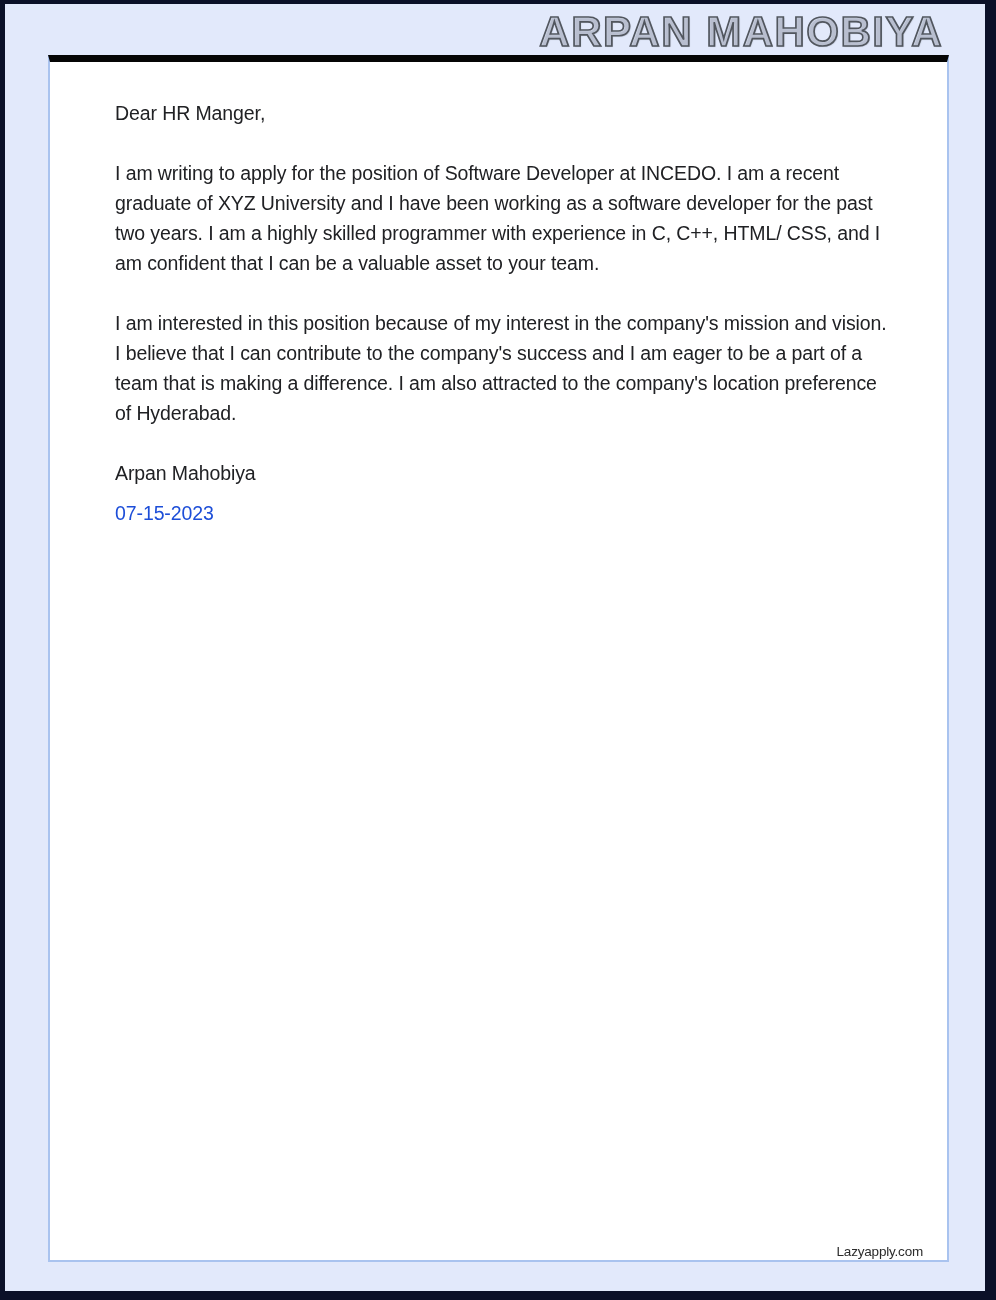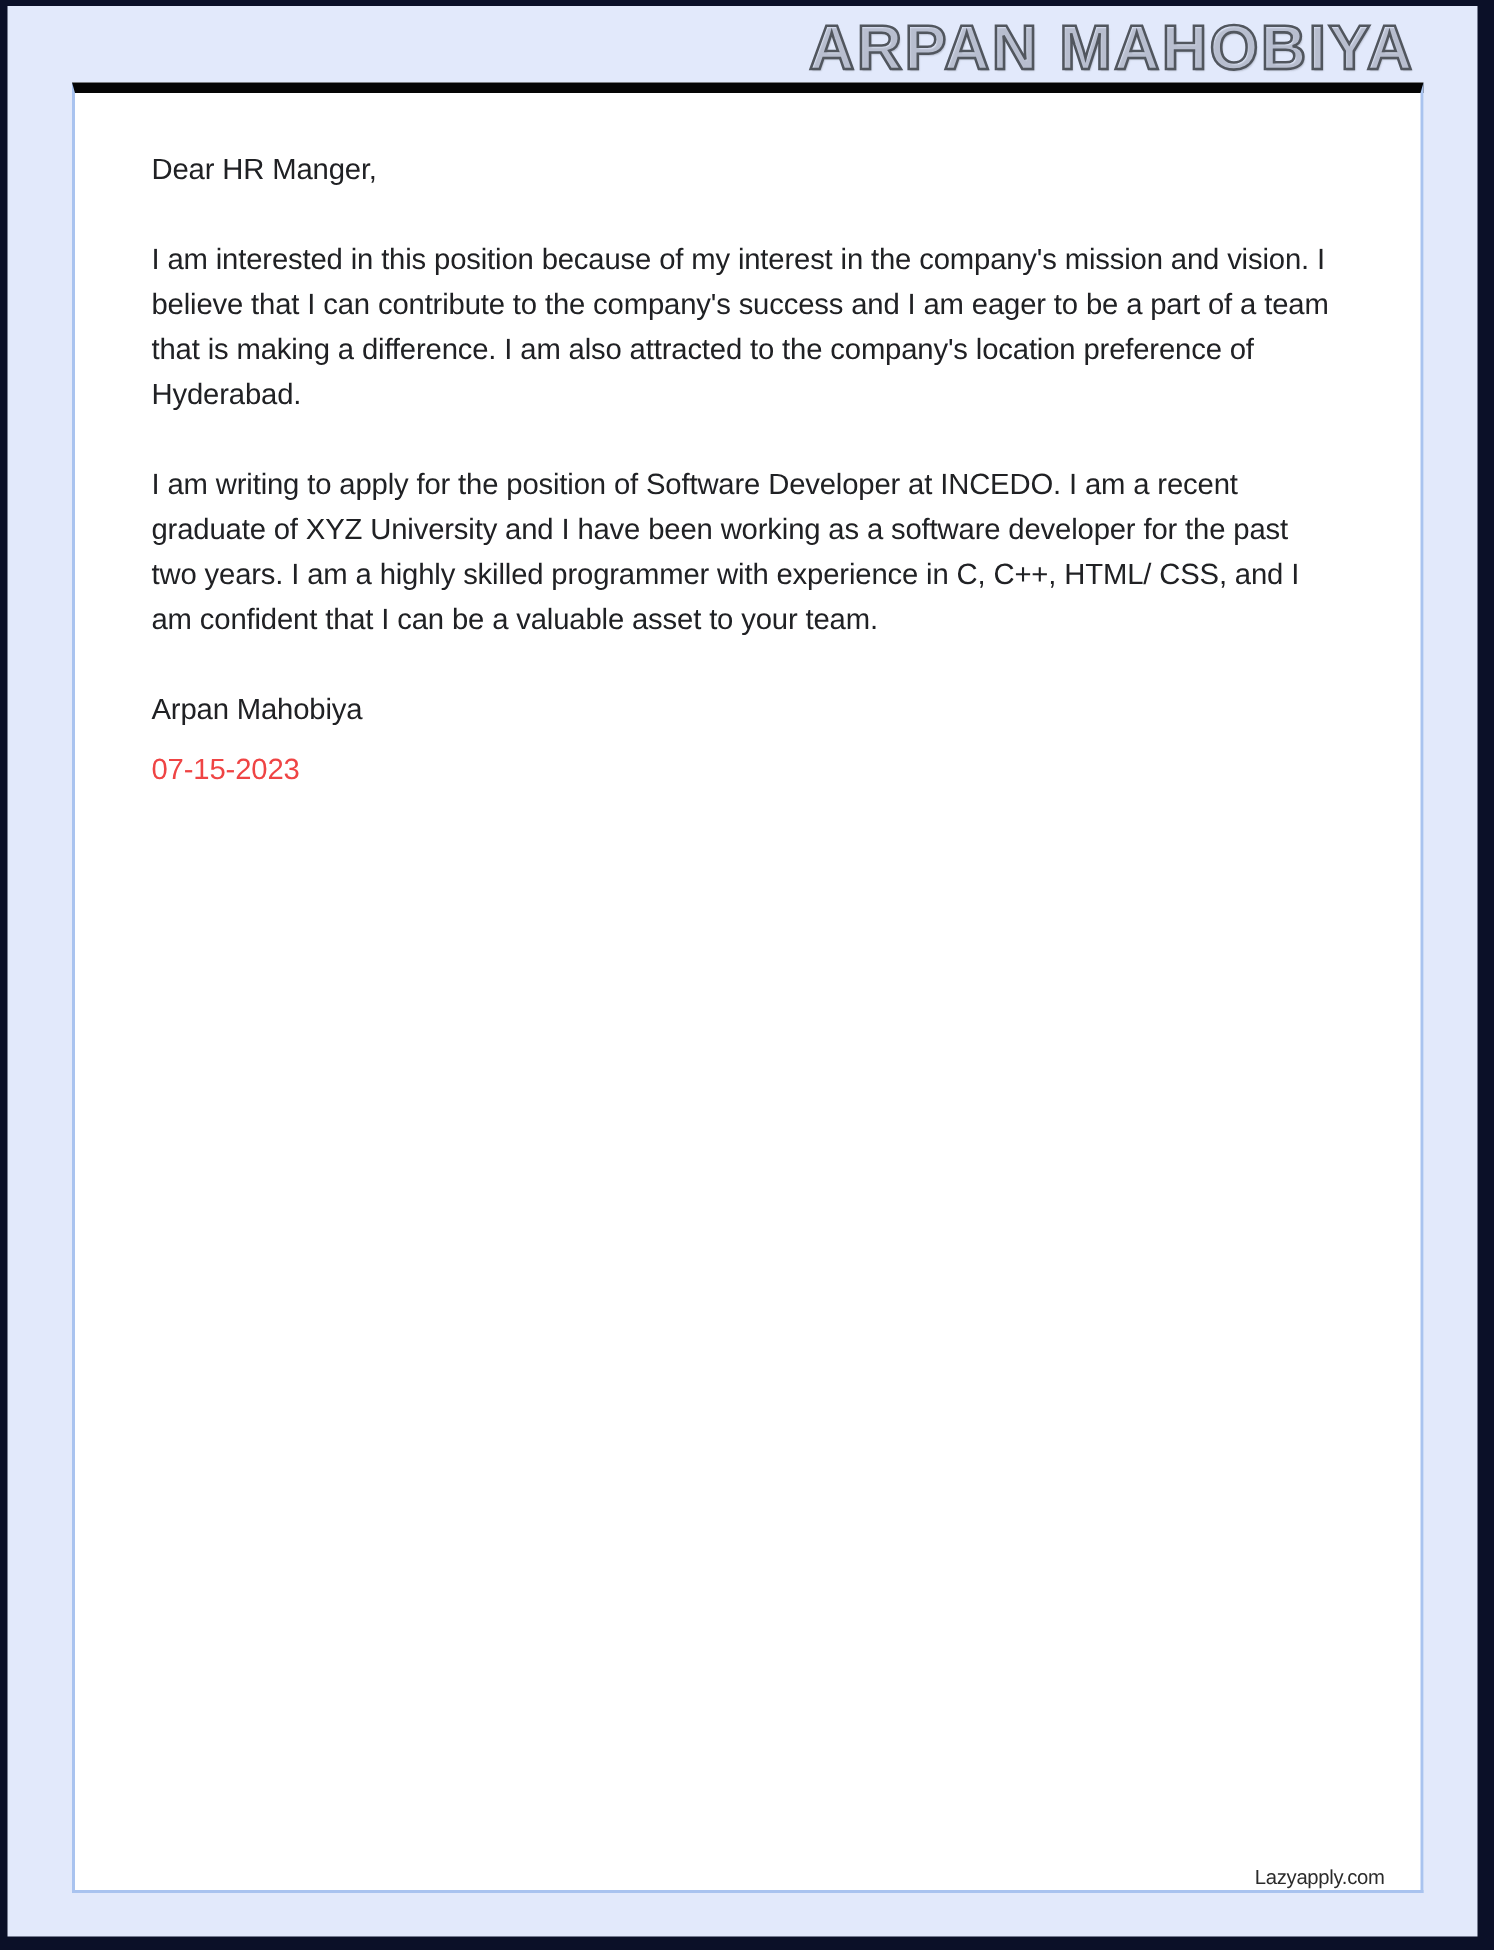--- a/index.html
+++ b/index.html
@@ -40,47 +40,47 @@
     left: 48px;
     top: 55px;
     width: 901px;
     height: 1207px;
     background: #ffffff;
     border: 2px solid #a9c3ef;
     border-top: 7px solid #050505;
     z-index: 1;
   }
   .letter-body {
-    padding: 36px 55px 0 51px;
+    padding: 36px 55px 0 65px;
     font-size: 19.5px;
     line-height: 30px;
     color: #202124;
     letter-spacing: -0.1px;
   }
   .letter-body p { margin: 0 0 30px 0; }
   .letter-body p.signature-name { margin-bottom: 10px; }
-  .letter-body p.letter-date { margin-bottom: 12px; color: #ef4444; }
+  .letter-body p.letter-date { margin-bottom: 12px; color: #1d4ed8; }
   .brand {
     position: absolute;
     right: 24px;
     bottom: 1px;
     font-size: 13.5px;
     color: #2b2b2b;
     letter-spacing: -0.2px;
   }
 </style>
 </head>
 <body>
 
 <div class="outer-frame"></div>
 
 <div class="header-name">ARPAN MAHOBIYA</div>
 
 <div class="page">
   <div class="letter-body">
     <p class="salutation">Dear HR Manger,</p>
+    <p class="paragraph">I am writing to apply for the position of Software Developer at INCEDO. I am a recent graduate of XYZ University and I have been working as a software developer for the past two years. I am a highly skilled programmer with experience in C, C++, HTML/ CSS, and I am confident that I can be a valuable asset to your team.</p>
     <p class="paragraph">I am interested in this position because of my interest in the company's mission and vision. I believe that I can contribute to the company's success and I am eager to be a part of a team that is making a difference. I am also attracted to the company's location preference of Hyderabad.</p>
-    <p class="paragraph">I am writing to apply for the position of Software Developer at INCEDO. I am a recent graduate of XYZ University and I have been working as a software developer for the past two years. I am a highly skilled programmer with experience in C, C++, HTML/ CSS, and I am confident that I can be a valuable asset to your team.</p>
     <p class="signature-name">Arpan Mahobiya</p>
     <p class="letter-date">07-15-2023</p>
   </div>
   <div class="brand">Lazyapply.com</div>
 </div>
 
 </body></html>

